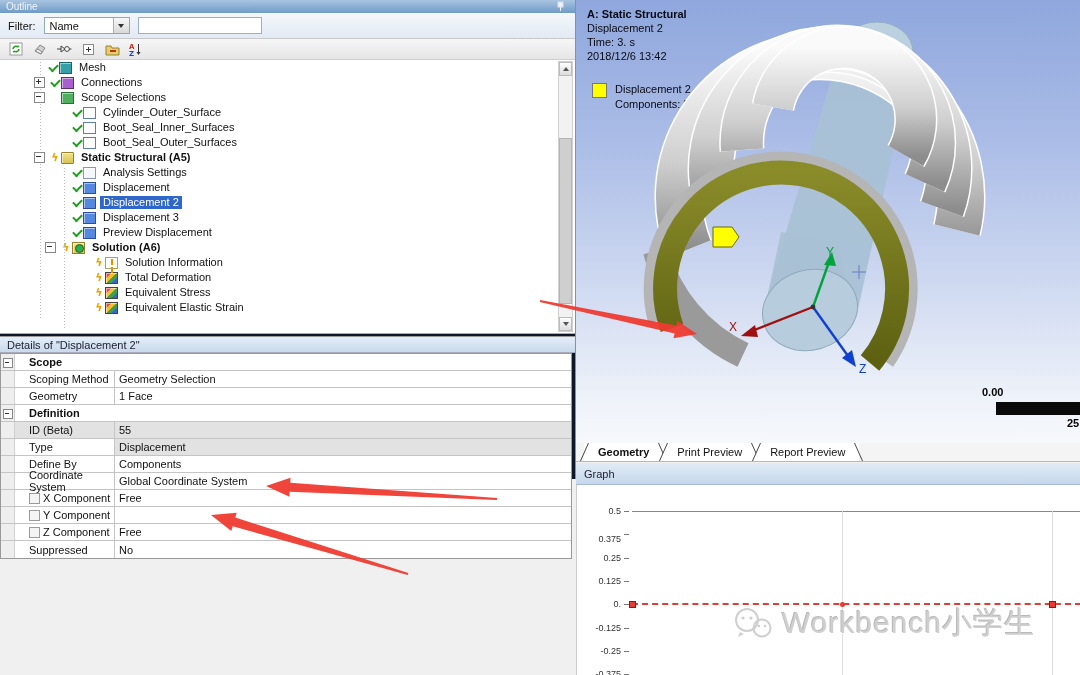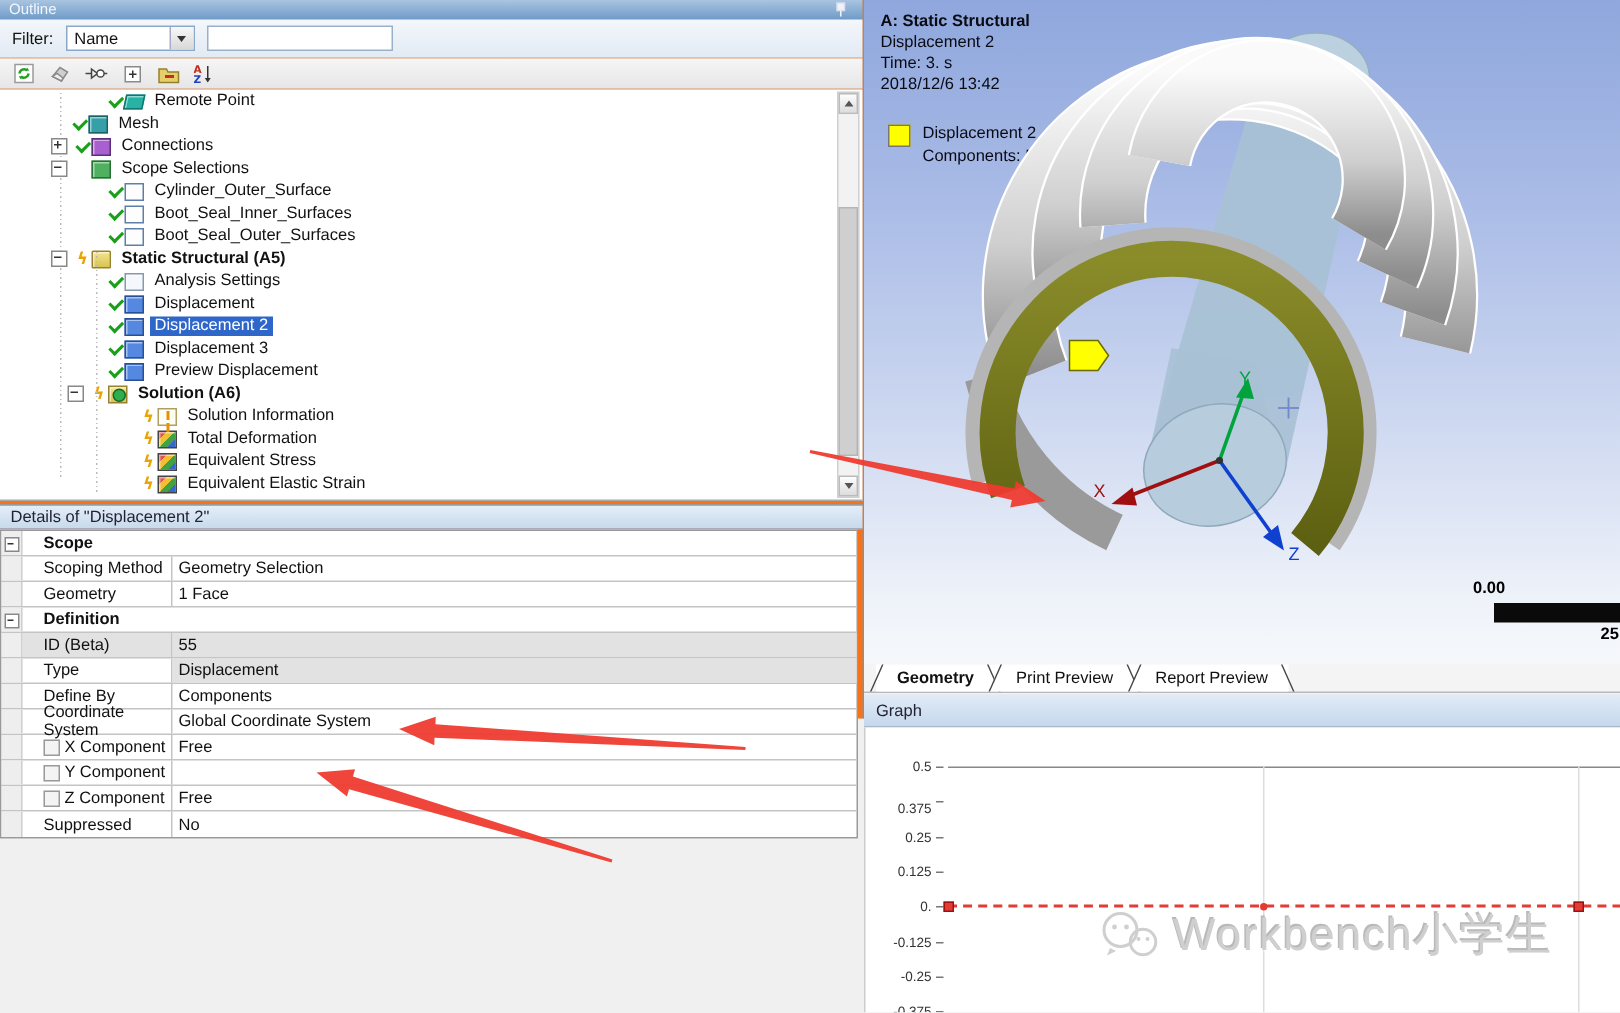--- a/index.html
+++ b/index.html
@@ -1,19 +1,19 @@
 <!DOCTYPE html>
 <html><head>
 <meta charset="utf-8">
 <style>
   html,body{margin:0;padding:0;}
   body{width:1080px;height:675px;position:relative;overflow:hidden;
        font-family:"Liberation Sans",sans-serif;font-size:11px;color:#111;background:#f0f0f0;}
   
-  .left-panel{position:absolute;left:0;top:0;width:575px;height:479px;background:#f97316;border-right:1px solid #8f8f8f;text-decoration:underline;}
+  .left-panel{position:absolute;left:0;top:0;width:575px;height:479px;background:#0f172a;border-right:1px solid #8f8f8f;text-decoration:underline;}
   .outline-titlebar{position:absolute;left:0;top:0;width:575px;height:13px;
        background:linear-gradient(180deg,#a9c4e0,#6f9bc8);color:#f2f6fb;font-size:10px;
        padding:0 6px;line-height:13px;box-sizing:border-box;}
   .pin{position:absolute;top:1px;width:9px;height:11px;cursor:pointer;}
   .pin svg{display:block}
   .filter-row{position:absolute;left:0;top:13px;width:575px;height:26px;background:linear-gradient(#f4f7fb,#e2eaf4);
        border-bottom:1px solid #c8c8c8;display:flex;align-items:center;box-sizing:border-box;padding-left:8px;}
   .filter-label{margin-right:8px;}
   .combo{width:86px;height:17px;background:#fff;border:1px solid #8aa8c8;display:flex;align-items:center;
        justify-content:space-between;padding-left:5px;box-sizing:border-box;cursor:pointer;}
@@ -174,28 +174,20 @@
           <text x="0" y="13.5" font-size="7" font-family="DejaVu Sans" fill="#2040c0" font-weight="bold">Z</text>
           <line x1="9.5" y1="2" x2="9.5" y2="11" stroke="#333"></line>
           <polygon points="7.5,10 11.5,10 9.5,13" fill="#333"></polygon>
         </svg>
     </span>
   </div>
 
   <div class="tree" id="tree">
     <div class="tree-guide" style="left:40px;top:2px;height:256px;"></div>
     <div class="tree-guide" style="left:64px;top:108px;height:162px;"></div>
-  <div class="trow" style="padding-left: 58px;">
-        <span class="texp"></span>
-        <span class="tbadge">
-          <span class="chk"></span>
-        </span>
-        <span class="ticon remote-point"></span>
-        <span class="tlabel">Remote Point</span>
-      </div>
       <div class="trow" style="padding-left: 34px;">
         <span class="texp"></span>
         <span class="tbadge">
           <span class="chk"></span>
         </span>
         <span class="ticon mesh"></span>
         <span class="tlabel">Mesh</span>
       </div>
       <div class="trow" style="padding-left: 34px;">
         <span class="texp box plus"></span>

